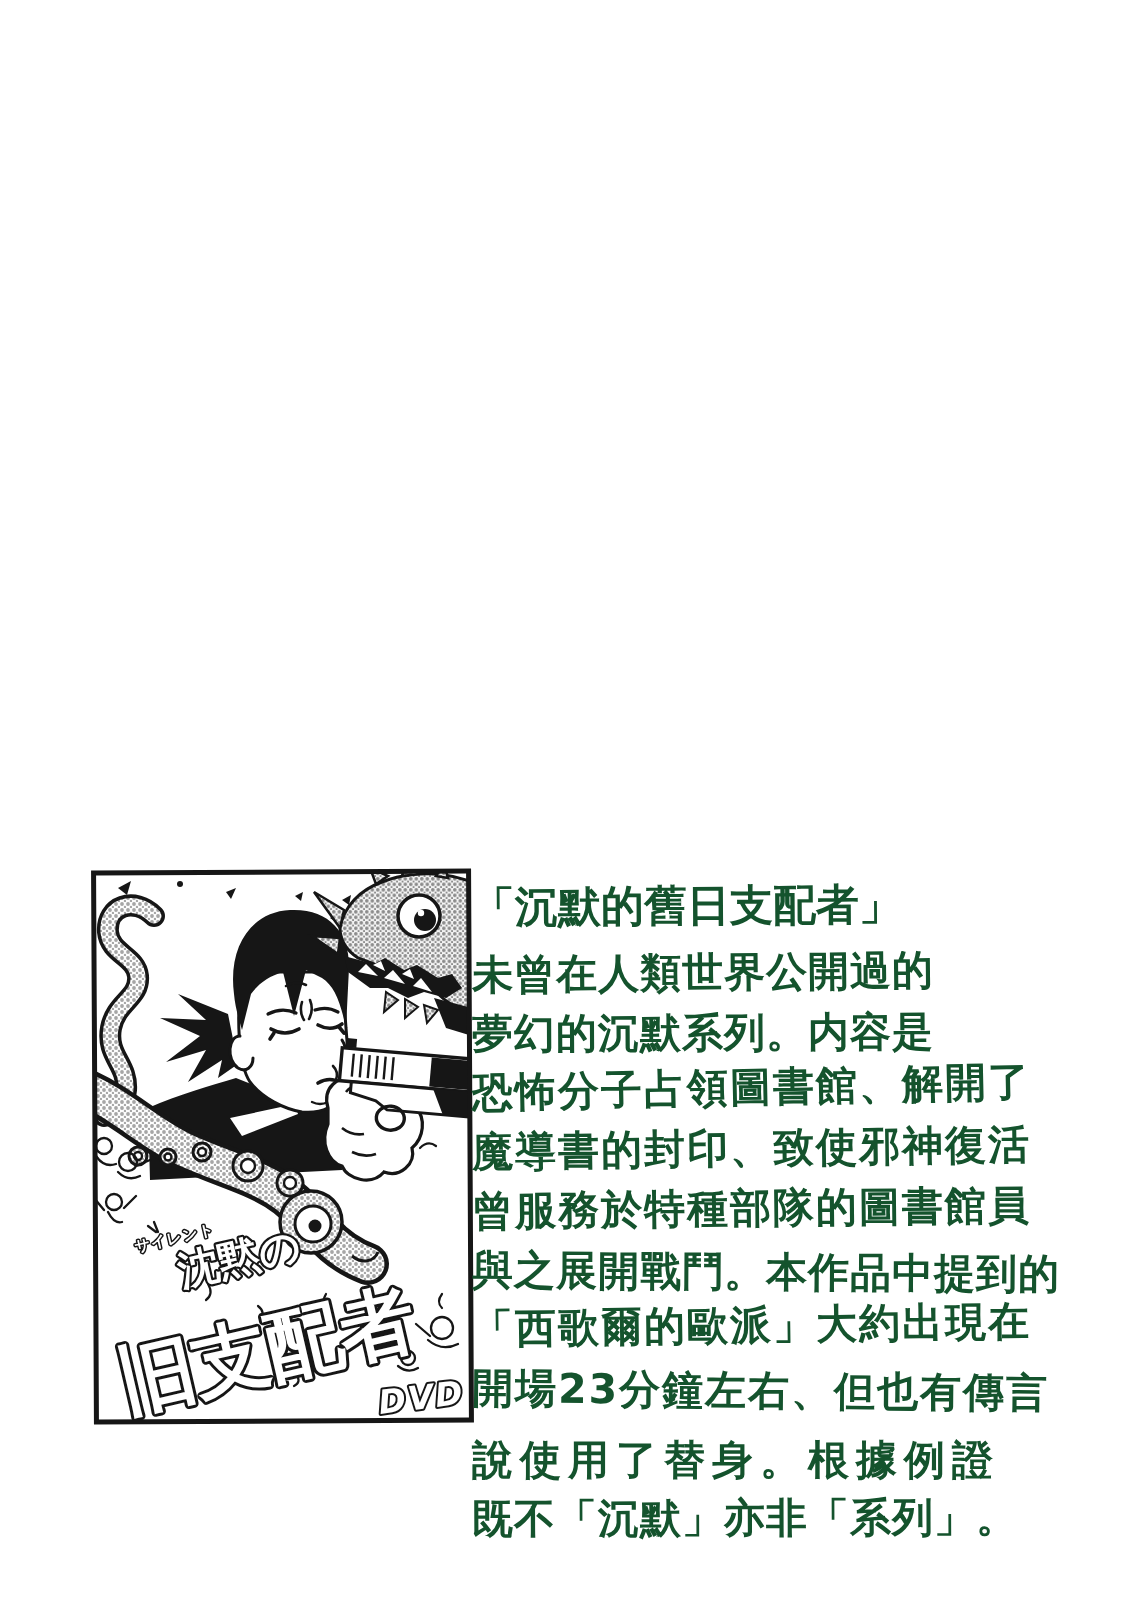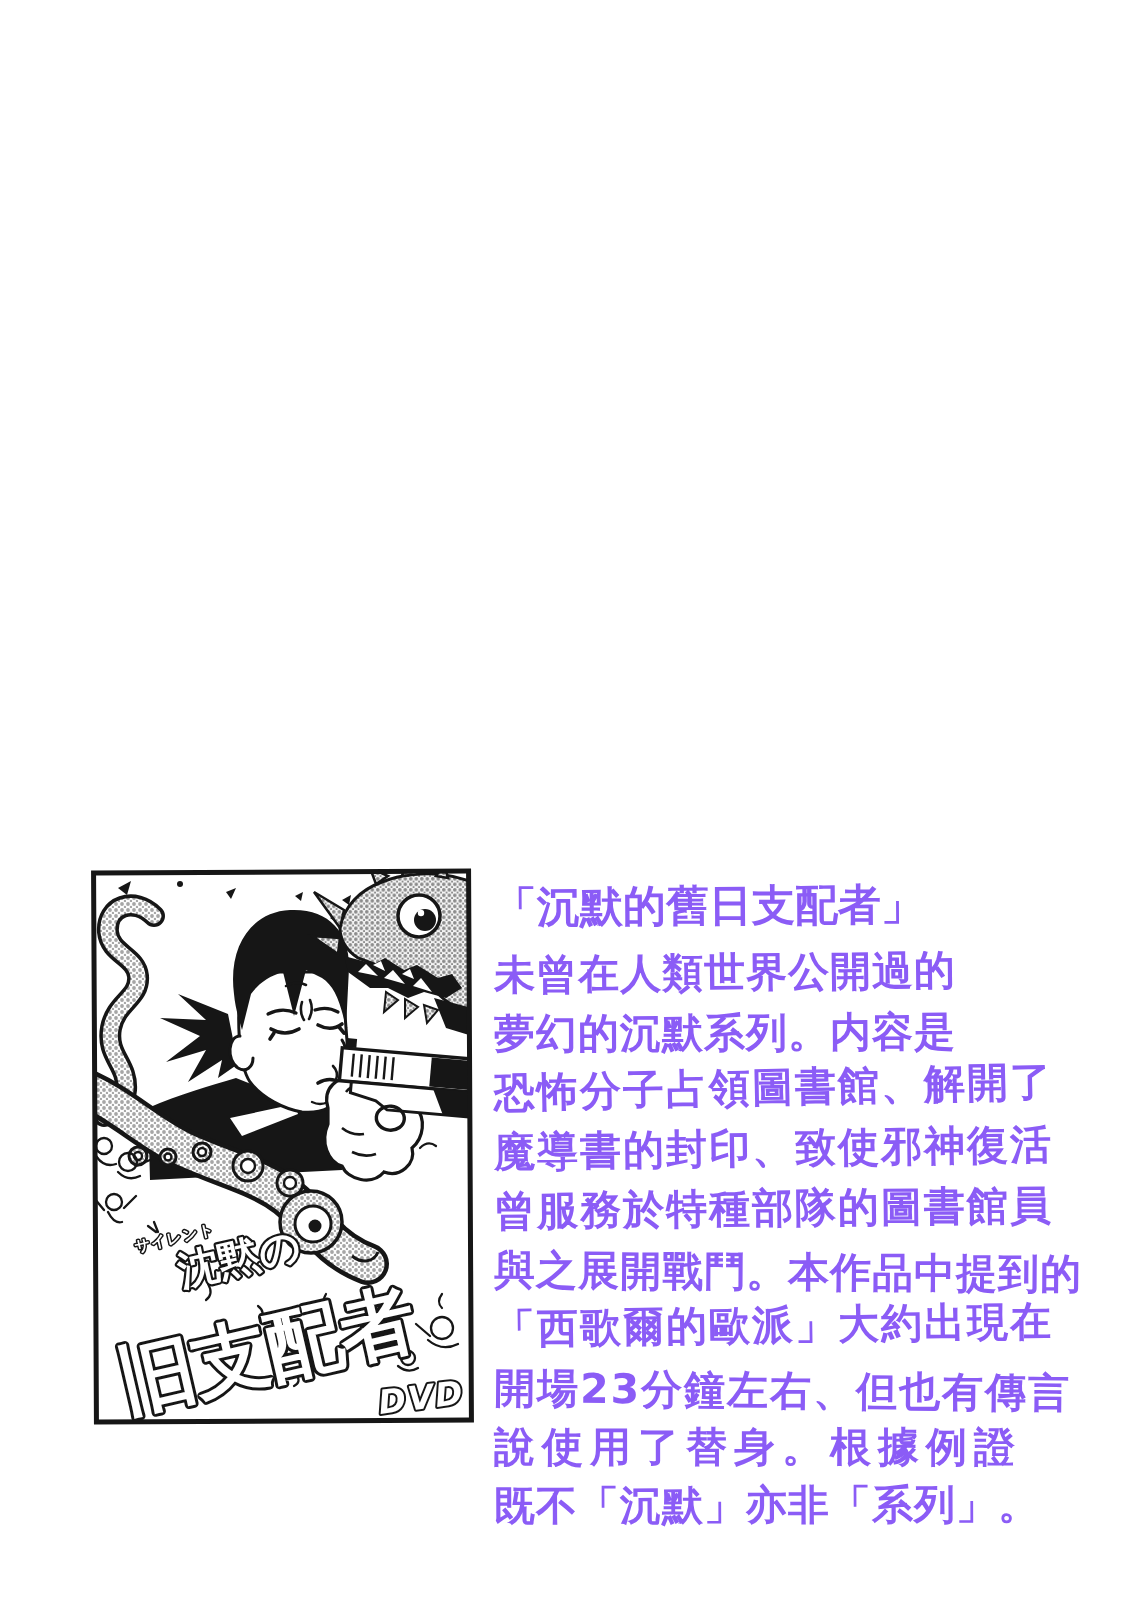--- a/index.html
+++ b/index.html
@@ -15,38 +15,38 @@
   .cover svg{display:block; width:100%; height:100%;}
   .cover text{
     font-family:"DejaVu Sans", sans-serif;
     font-weight:bold;
     fill:#ffffff; stroke:#161616;
     paint-order:stroke fill;
     stroke-linejoin:round; stroke-linecap:round;
   }
   
   .article{
-    position:absolute; left:494px; top:878px; width:625px;
-    color:#8b5cf6; font-weight:bold;
+    position:absolute; left:472px; top:878px; width:625px;
+    color:#14532d; font-weight:bold;
   }
   .line{
     display:block; height:59px; line-height:59px;
     font-size:41px; letter-spacing:1px; white-space:nowrap;
     transform-origin:left center;
   }
   .line:nth-child(1){font-size:43px; letter-spacing:0; margin-bottom:9px; transform:rotate(-0.4deg);}
   .line:nth-child(2){transform:rotate(-0.6deg);}
   .line:nth-child(3){transform:rotate(-0.3deg);}
   .line:nth-child(4){transform:rotate(-1.2deg); letter-spacing:2px;}
   .line:nth-child(5){transform:rotate(-0.8deg); letter-spacing:2px;}
   .line:nth-child(6){transform:rotate(-0.6deg); letter-spacing:2px;}
   .line:nth-child(7){transform:rotate(0.4deg);}
   .line:nth-child(8){transform:rotate(-0.8deg); letter-spacing:2px;}
   .line:nth-child(9){transform:rotate(0.5deg); letter-spacing:2px;}
-  .line:nth-child(10){transform:rotate(0deg); letter-spacing:7px;}
+  .line:nth-child(10){transform:rotate(0deg); letter-spacing:7px;margin-top:13px;}
   .line:nth-child(11){transform:rotate(-0.2deg);}
 </style>
 </head>
 <body>
 
 <div class="page">
 
   <div class="cover">
     <svg viewBox="0 0 386 562" xmlns="http://www.w3.org/2000/svg">
       <defs>

